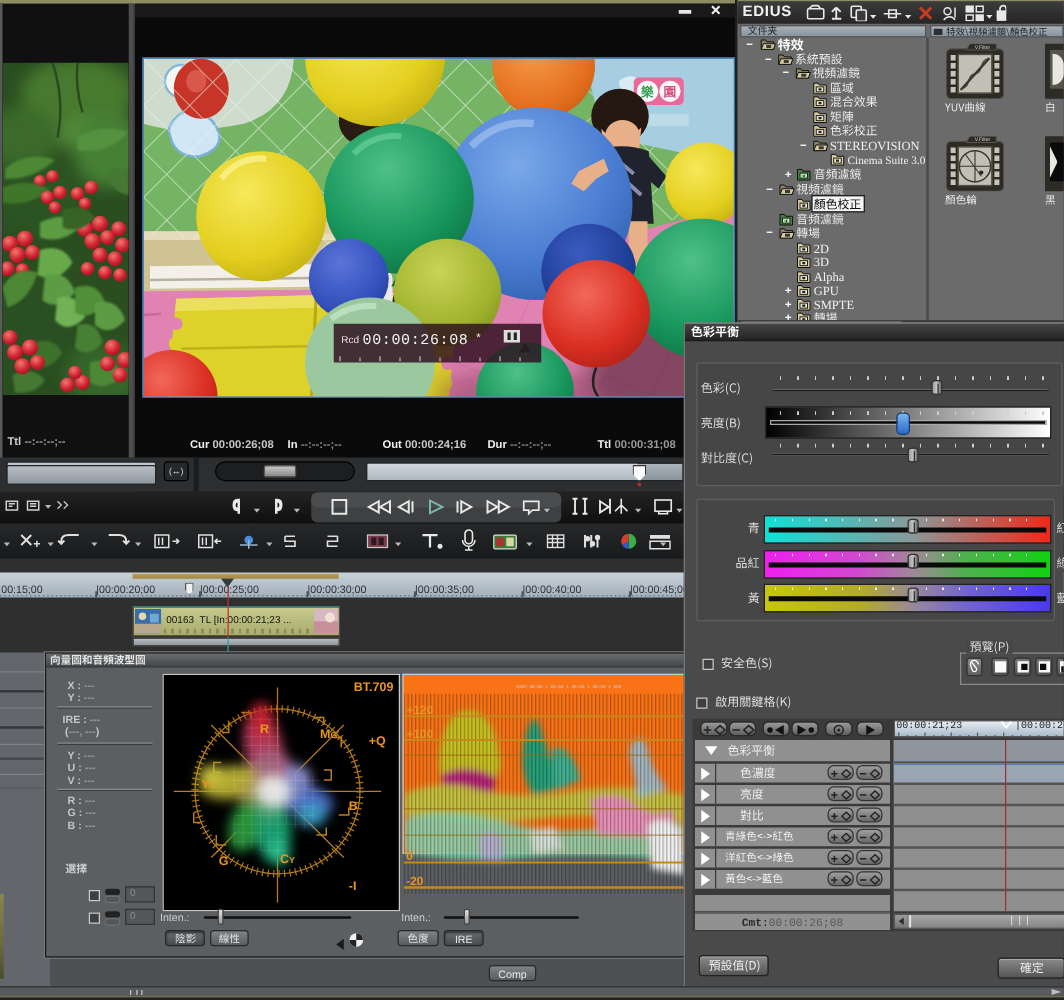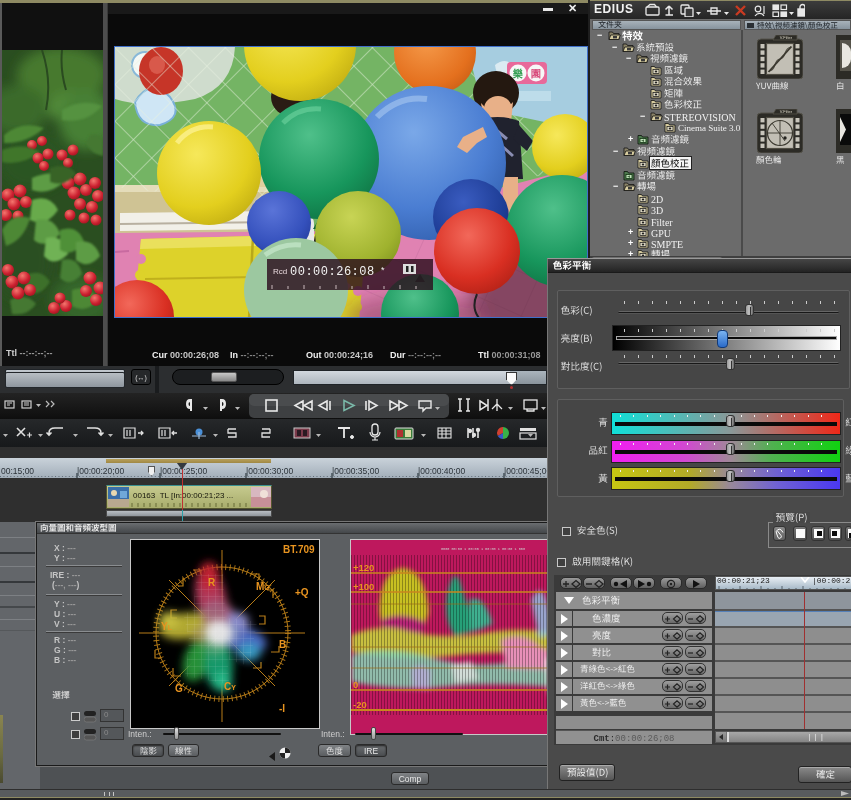--- a/index.html
+++ b/index.html
@@ -752,21 +752,21 @@
           <use href="#fcl"></use>
         </svg>
         <div class="abs ser" style="left:61px;top:193px;">2D</div>
     <svg class="tic" style="left:47px;top:203px;" width="13" height="11">
           <use href="#fcl"></use>
         </svg>
         <div class="abs ser" style="left:61px;top:204px;">3D</div>
     <svg class="tic" style="left:47px;top:215px;" width="13" height="11">
           <use href="#fcl"></use>
         </svg>
-        <div class="abs ser" style="left:61px;top:216px;">Filter</div>
+        <div class="abs ser" style="left:61px;top:216px;">Alpha</div>
     <span class="tsn" style="left:38px;top:226px;">+</span>
         <svg class="tic" style="left:47px;top:226px;" width="13" height="11">
           <use href="#fcl"></use>
         </svg>
         <div class="abs ser" style="left:61px;top:227px;">GPU</div>
     <span class="tsn" style="left:38px;top:237px;">+</span>
         <svg class="tic" style="left:47px;top:237px;" width="13" height="11">
           <use href="#fcl"></use>
         </svg>
         <div class="abs ser" style="left:61px;top:238px;">SMPTE</div>
@@ -980,21 +980,21 @@
         <text x="30" y="90">Y<tspan font-size="7">L</tspan></text>
         <text x="148" y="108">B</text>
         <text x="44" y="152">G</text>
         <text x="93" y="150">C<tspan font-size="7">Y</tspan></text>
         <text x="148" y="172">-I</text>
       </g>
 
     </svg>
   </div>
 
-  <div class="abs" style="left:285px;top:16px;width:226px;height:196px;background:#be185d;border:1px solid #c8c8c8;border-right:none;margin-left:28px;">
+  <div class="abs" style="left:285px;top:16px;width:226px;height:144px;background:#f97316;border:1px solid #c8c8c8;border-right:none;">
     <svg width="225" height="188" viewBox="0 0 225 188">
       <defs>
         <filter id="bw1" x="-40%" y="-40%" width="180%" height="180%">
               <feGaussianBlur stdDeviation="2.5"></feGaussianBlur>
             </filter>
         <pattern id="vcols" width="3" height="8" patternUnits="userSpaceOnUse">
           <rect width="1" height="8" fill="#000" opacity="0.3"></rect>
         </pattern>
       </defs>
       <g filter="url(#bw1)">

